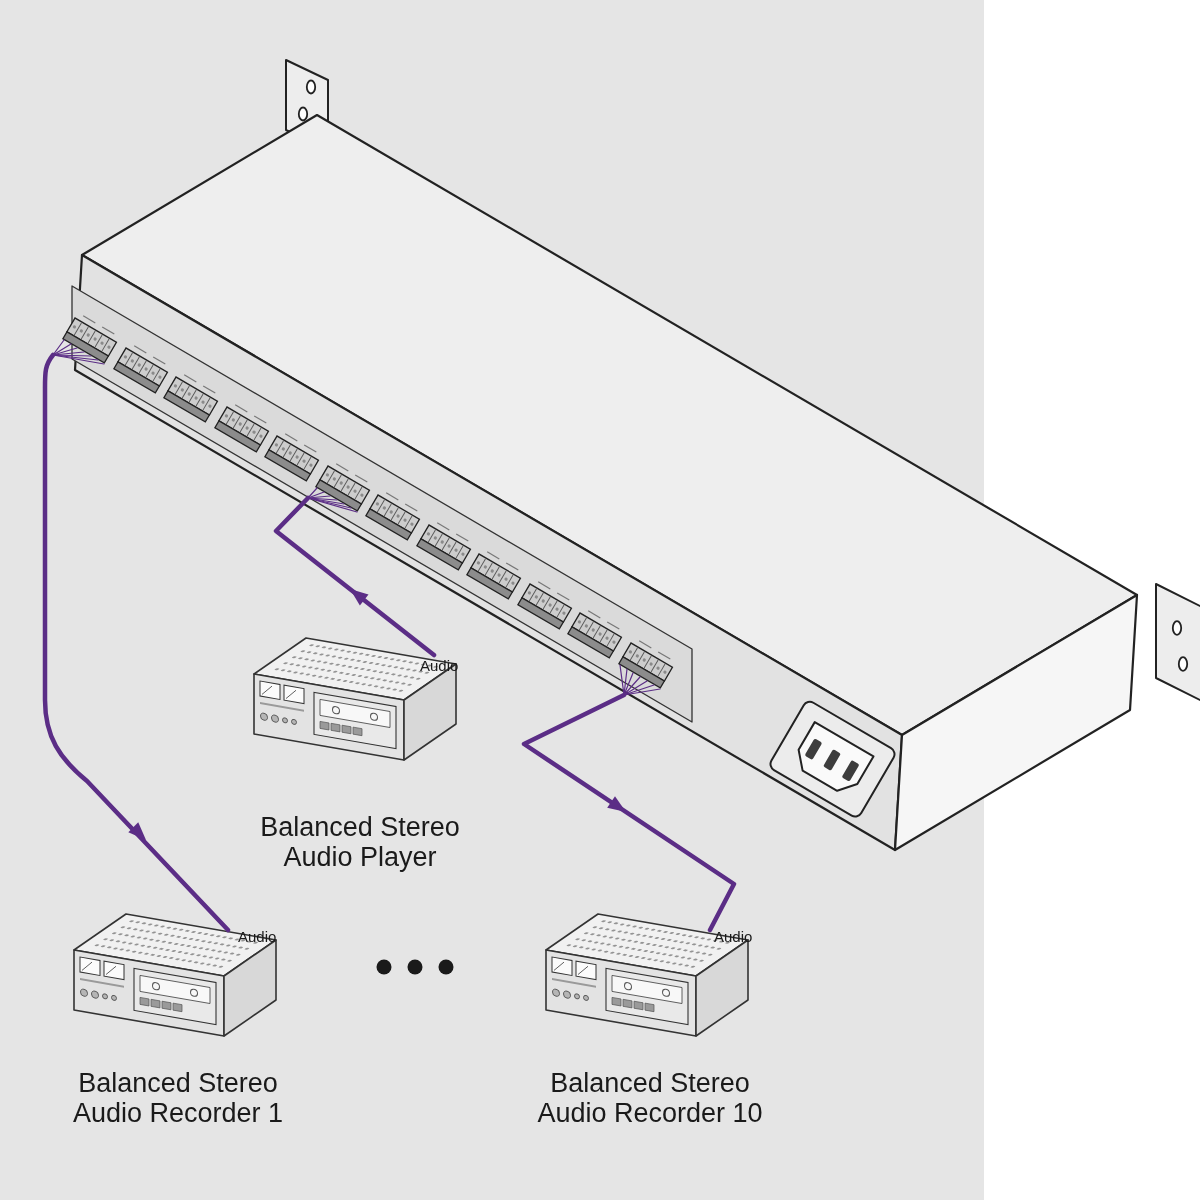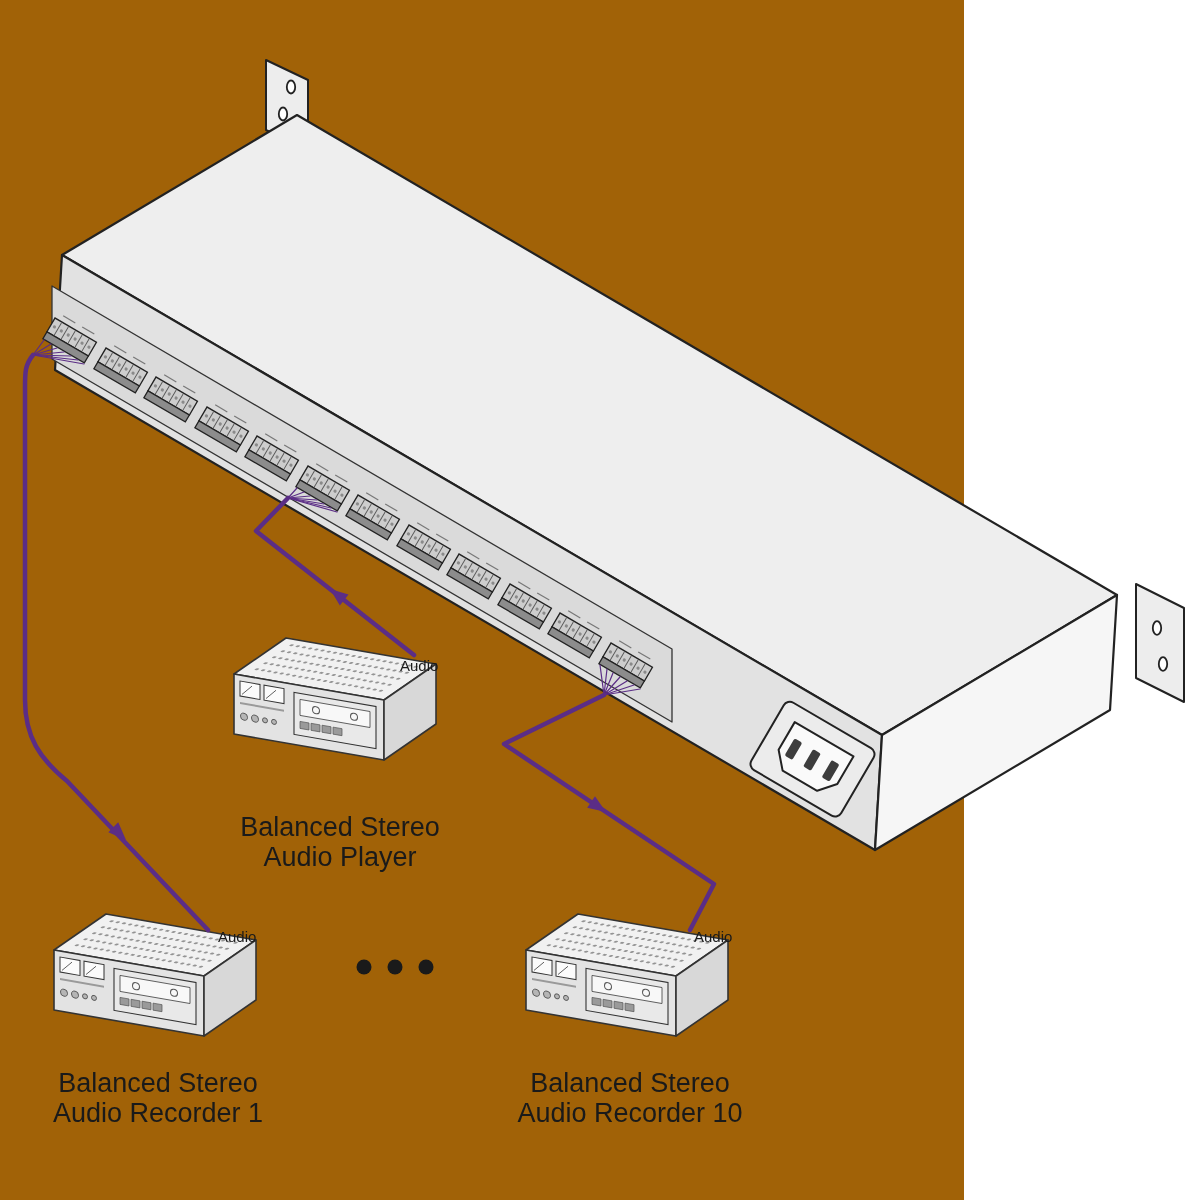--- a/index.html
+++ b/index.html
@@ -1,16 +1,16 @@
 <!DOCTYPE html>
 <html><head>
 <meta charset="utf-8">
 <style>
   html,body{margin:0;padding:0;background:#ffffff;}
-  .stage{width:964px;height:1200px;position:relative;background:#a16207;}
+  .stage{width:964px;height:1200px;position:relative;background:#e5e5e5;padding-left:20px;}
   svg{display:block;}
   .chassis-top{fill:#eeeeee;stroke:#222;stroke-width:2.2;stroke-linejoin:round;}
   .chassis-front{fill:#e2e2e2;stroke:#222;stroke-width:2.2;stroke-linejoin:round;}
   .chassis-side{fill:#f6f6f6;stroke:#222;stroke-width:2.2;stroke-linejoin:round;}
   .band{fill:#dadada;stroke:#333;stroke-width:1.3;stroke-linejoin:round;}
   .ear{fill:#ededed;stroke:#222;stroke-width:2;stroke-linejoin:round;}
   .hole{fill:#ffffff;stroke:#222;stroke-width:1.8;}
   .tb-body{fill:#cdcdcd;stroke:#222;stroke-width:1.3;}
   .tb-lip{fill:#8c8c8c;stroke:#222;stroke-width:1.3;}
   .tb-div{stroke:#555;stroke-width:0.9;}

